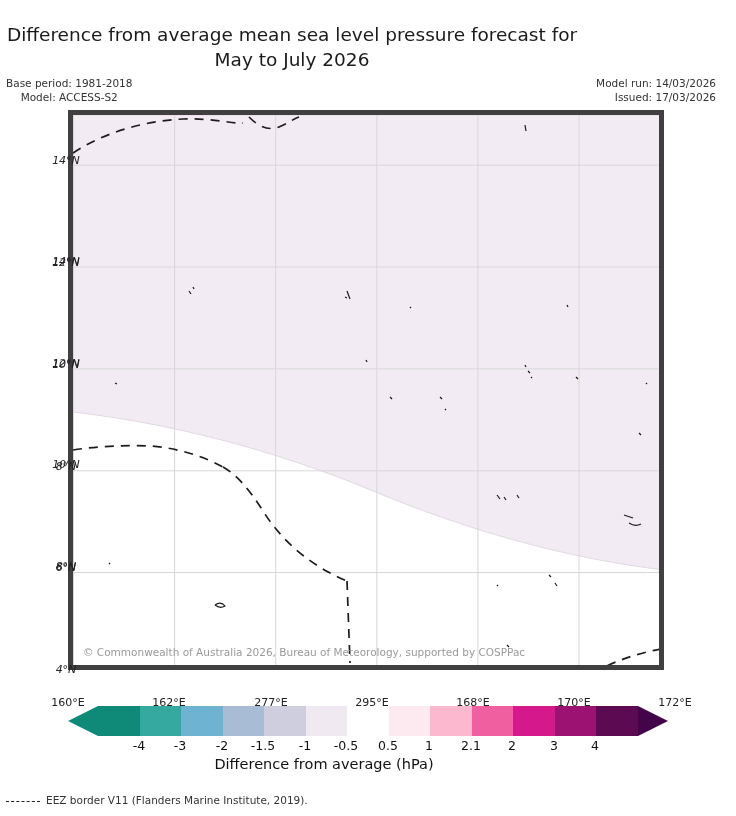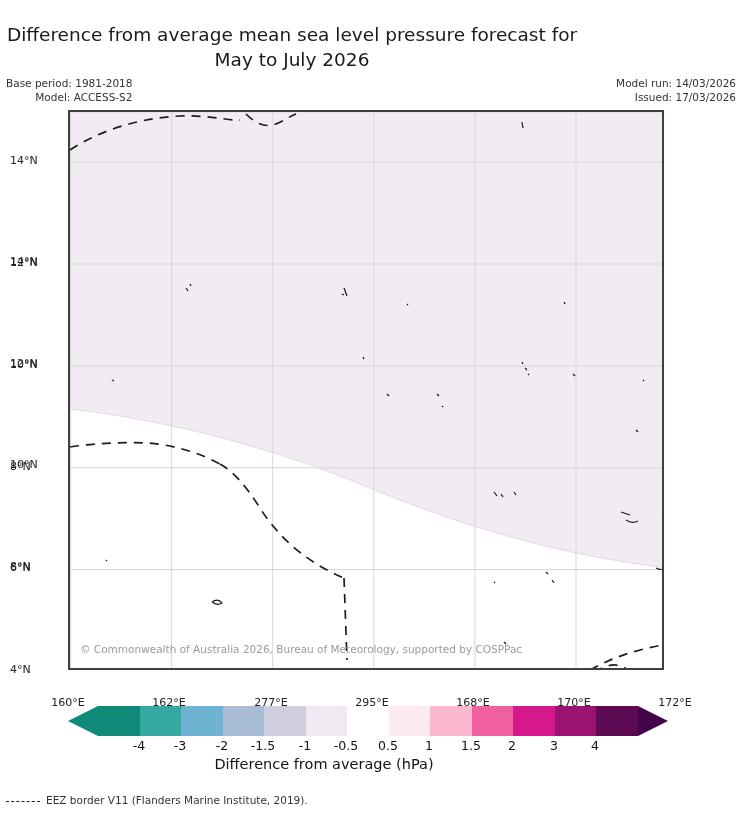--- a/index.html
+++ b/index.html
@@ -30,45 +30,46 @@
   }
 
   
   .meta {
     position: absolute;
     font-size: 10.5px;
     color: #333333;
     line-height: 14px;
     white-space: nowrap;
   }
-  #meta-left { left: 6px; top: 76px; text-align: right; }
-  #meta-right { right: 0; top: 76px; text-align: right; }
+  #meta-left { left: 6px; top: 76px; text-align: center; }
+  #meta-right { right: 20px; top: 76px; text-align: right; }
 
   
   #plot {
     position: absolute;
     left: 68px;
     top: 110px;
     width: 596px;
     height: 560px;
     background: #ffffff;
-    border: 2px solid #404040;
+    border: 5px solid #404040;
     box-sizing: border-box;
     overflow: hidden;
   }
   #plot svg { display: block; }
 
   
   .ytick {
     position: absolute;
-    right: 670px;       
+    right: 642px;       
     width: 56px;
-    text-align: left;
+    text-align: center;
     font-size: 11px;
     color: #222222;
+    font-style: italic;
   }
   .xtick {
     position: absolute;
     top: 674px;
     width: 80px;
     margin-left: -40px;
     text-align: center;
     font-size: 11px;
     color: #222222;
     margin-top: 22px;
@@ -284,21 +285,21 @@
   </svg>
 
   <div class="cbar-tick" style="left:71px;">-4</div>
   <div class="cbar-tick" style="left:112px;">-3</div>
   <div class="cbar-tick" style="left:154px;">-2</div>
   <div class="cbar-tick" style="left:195px;">-1.5</div>
   <div class="cbar-tick" style="left:237px;">-1</div>
   <div class="cbar-tick" style="left:278px;">-0.5</div>
   <div class="cbar-tick" style="left:320px;">0.5</div>
   <div class="cbar-tick" style="left:361px;">1</div>
-  <div class="cbar-tick" style="left:403px;">1.5</div>
+  <div class="cbar-tick" style="left:403px;">2.1</div>
   <div class="cbar-tick" style="left:444px;">2</div>
   <div class="cbar-tick" style="left:486px;">3</div>
   <div class="cbar-tick" style="left:527px;">4</div>
 </div>
 
 <div id="cbar-label">Difference from average (hPa)</div>
 
 <div id="footer">
   <span class="dashline"></span>
   <span>EEZ border V11 (Flanders Marine Institute, 2019).</span>

